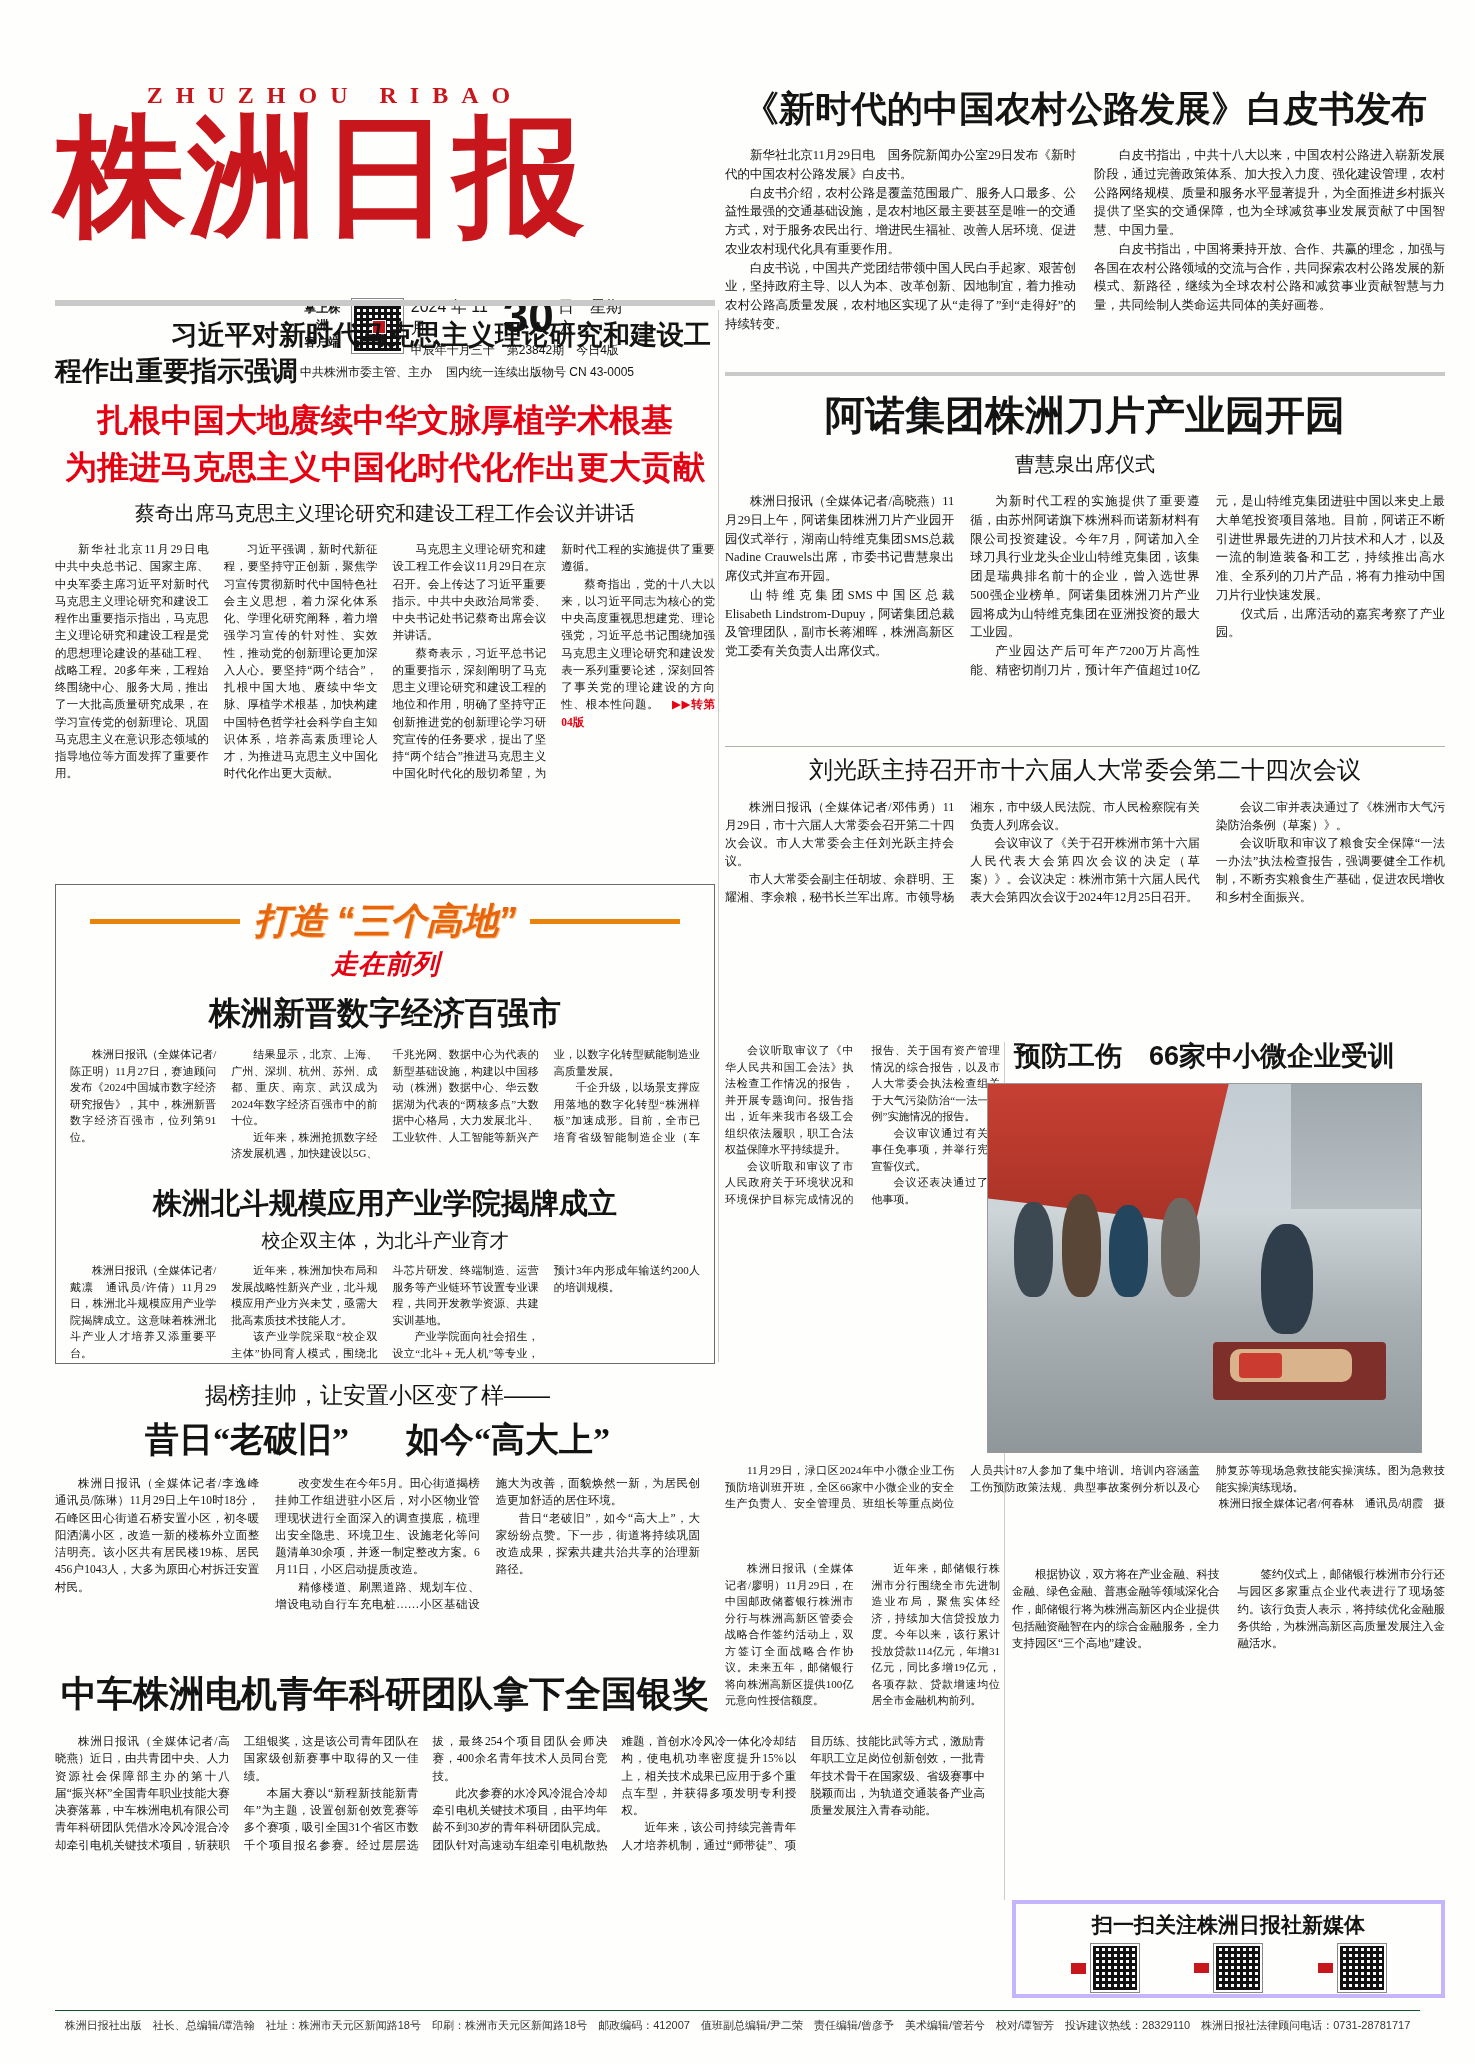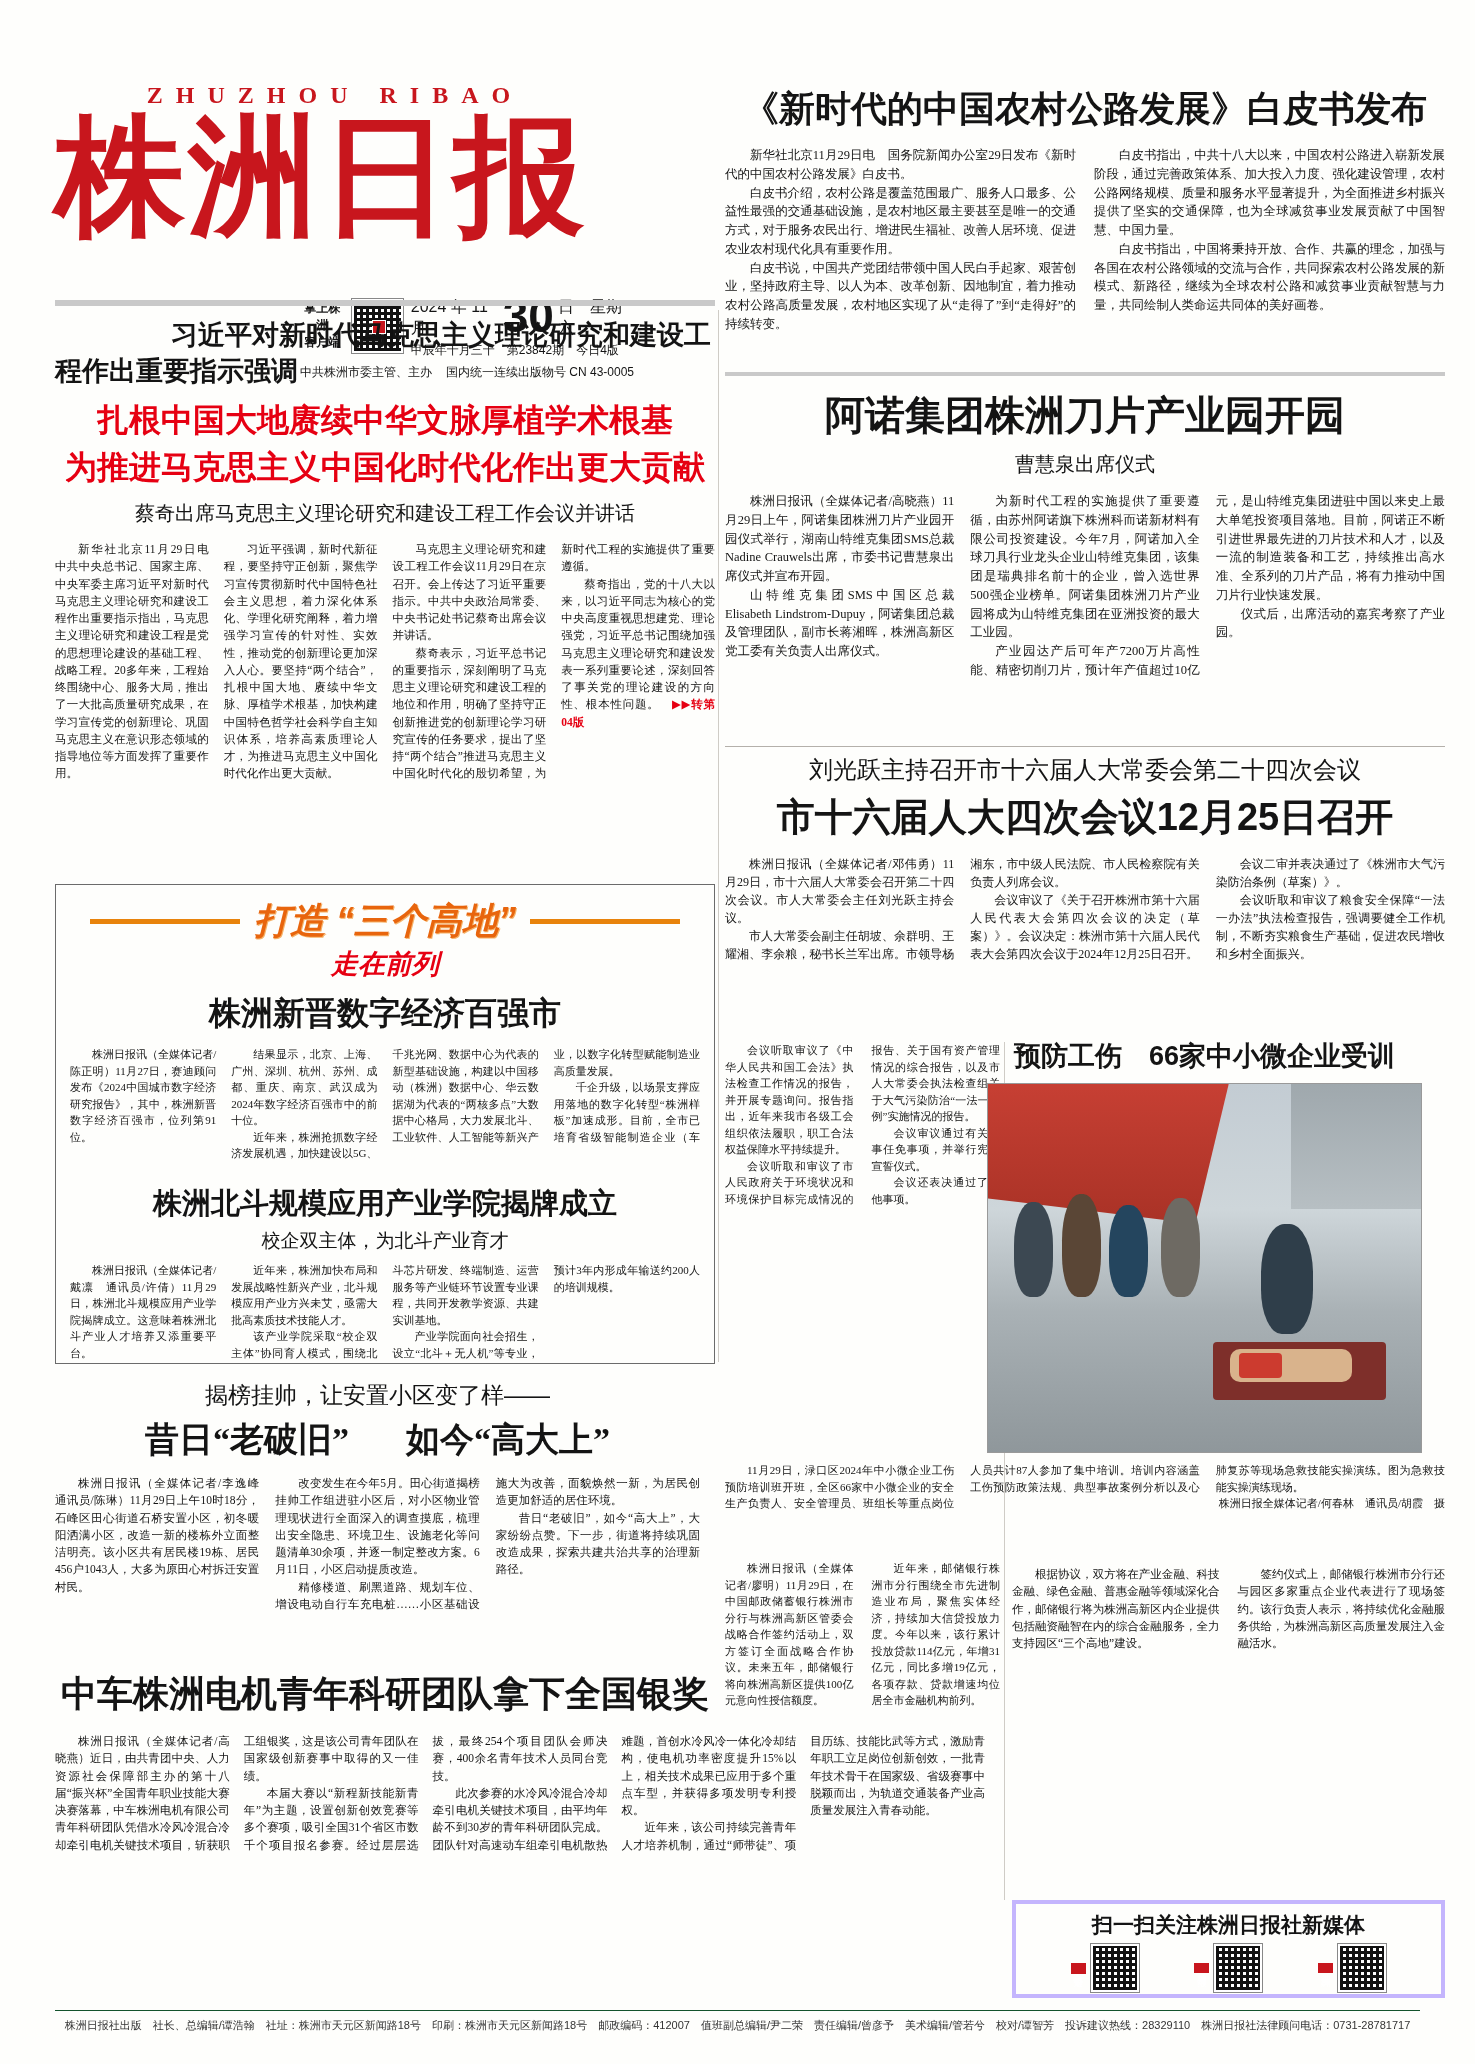--- a/index.html
+++ b/index.html
@@ -165,21 +165,20 @@
       <p>山特维克集团SMS中国区总裁Elisabeth Lindstrom-Dupuy，阿诺集团总裁及管理团队，副市长蒋湘晖，株洲高新区党工委有关负责人出席仪式。</p>
       <p>为新时代工程的实施提供了重要遵循，由苏州阿诺旗下株洲科而诺新材料有限公司投资建设。今年7月，阿诺加入全球刀具行业龙头企业山特维克集团，该集团是瑞典排名前十的企业，曾入选世界500强企业榜单。阿诺集团株洲刀片产业园将成为山特维克集团在亚洲投资的最大工业园。</p>
       <p>产业园达产后可年产7200万片高性能、精密切削刀片，预计年产值超过10亿元，是山特维克集团进驻中国以来史上最大单笔投资项目落地。目前，阿诺正不断引进世界最先进的刀片技术和人才，以及一流的制造装备和工艺，持续推出高水准、全系列的刀片产品，将有力推动中国刀片行业快速发展。</p>
       <p>仪式后，出席活动的嘉宾考察了产业园。</p>
     </div>
   </div>
   <div class="abs" style="left:725px;top:746px;width:720px;border-top:1px solid #b4b0aa;"></div>
 
   <div class="abs" style="left:725px;top:754px;width:720px;">
     <div class="center" style="font-size:24px;">刘光跃主持召开市十六届人大常委会第二十四次会议</div>
-    <div class="center bold sans" style="font-size:38px;margin-top:6px;">市十六届人大四次会议12月25日召开</div>
     <div class="body-text c3" style="height:188px;margin-top:12px;font-size:12px;">
       <p>株洲日报讯（全媒体记者/邓伟勇）11月29日，市十六届人大常委会召开第二十四次会议。市人大常委会主任刘光跃主持会议。</p>
       <p>市人大常委会副主任胡坡、余群明、王耀湘、李余粮，秘书长兰军出席。市领导杨湘东，市中级人民法院、市人民检察院有关负责人列席会议。</p>
       <p>会议审议了《关于召开株洲市第十六届人民代表大会第四次会议的决定（草案）》。会议决定：株洲市第十六届人民代表大会第四次会议于2024年12月25日召开。</p>
       <p>会议二审并表决通过了《株洲市大气污染防治条例（草案）》。</p>
       <p>会议听取和审议了粮食安全保障“一法一办法”执法检查报告，强调要健全工作机制，不断夯实粮食生产基础，促进农民增收和乡村全面振兴。</p>
     </div>
   </div>
 
   <div class="abs body-text c2" style="left:725px;top:1042px;width:275px;height:412px;font-size:11px;">

